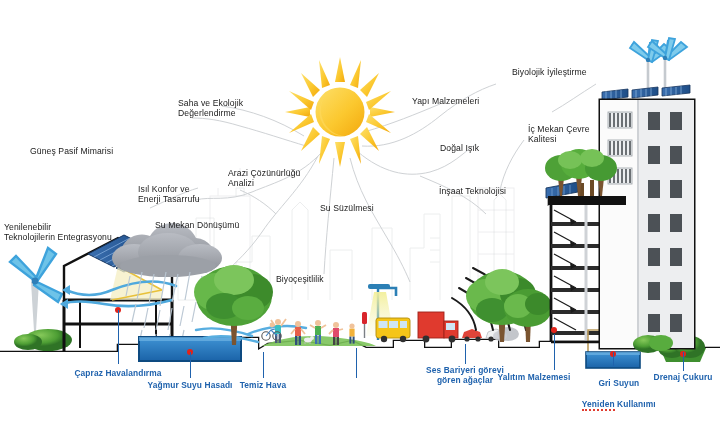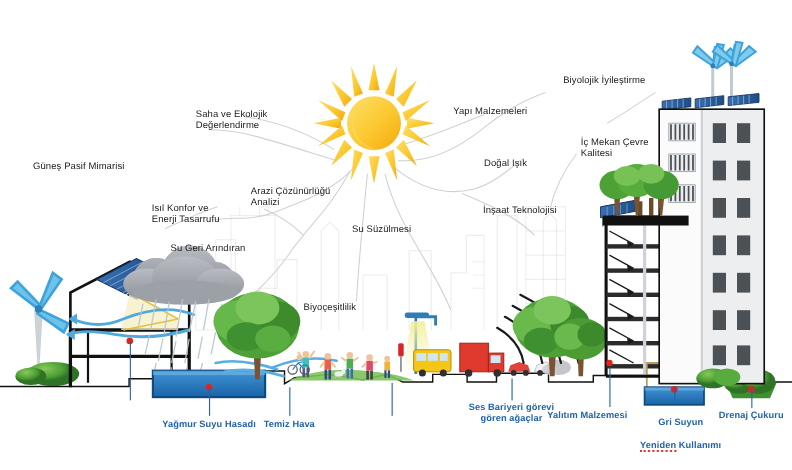--- a/index.html
+++ b/index.html
@@ -485,33 +485,36 @@
 
     <ellipse cx="648" cy="344" rx="15" ry="9" fill="url(#bushGrad)"></ellipse>
     <ellipse cx="661" cy="343" rx="12" ry="8" fill="#58ac3e"></ellipse>
   </svg>
 
   <div class="lbl lbl-top" style="left:30px;top:146px;">Güneş Pasif Mimarisi</div>
   <div class="lbl lbl-top" style="left:178px;top:98px;">Saha ve Ekolojik
 Değerlendirme</div>
   <div class="lbl lbl-top" style="left:138px;top:184px;">Isıl Konfor ve
 Enerji Tasarrufu</div>
-  <div class="lbl lbl-top" style="left:155px;top:220px;">Su Geri Arındıran</div>
+  <div class="lbl lbl-top" style="left:155px;top:220px;">Su Mekan Dönüşümü</div>
+  <div class="lbl lbl-top" style="left:4px;top:222px;">Yenilenebilir
+Teknolojilerin Entegrasyonu</div>
   <div class="lbl lbl-top" style="left:228px;top:168px;">Arazi Çözünürlüğü
 Analizi</div>
   <div class="lbl lbl-top" style="left:320px;top:203px;">Su Süzülmesi</div>
   <div class="lbl lbl-top" style="left:412px;top:96px;">Yapı Malzemeleri</div>
   <div class="lbl lbl-top" style="left:440px;top:143px;">Doğal Işık</div>
   <div class="lbl lbl-top" style="left:395px;top:186px;margin-left:44px;">İnşaat Teknolojisi</div>
   <div class="lbl lbl-top" style="left:512px;top:67px;">Biyolojik İyileştirme</div>
   <div class="lbl lbl-top" style="left:528px;top:124px;">İç Mekan Çevre
 Kalitesi</div>
   <div class="lbl lbl-top" style="left:276px;top:274px;">Biyoçeşitlilik</div>
 
   <div class="leader" style="left:118px;top:310px;height:54px;"></div>
+  <div class="lbl lbl-bottom" style="left:38px;top:368px;width:160px;">Çapraz Havalandırma</div>
 
   <div class="leader" style="left:190px;top:352px;height:26px;"></div>
   <div class="lbl lbl-bottom" style="left:130px;top:380px;width:120px;">Yağmur Suyu Hasadı</div>
 
   <div class="leader" style="left:263px;top:352px;height:26px;"></div>
   <div class="lbl lbl-bottom" style="left:223px;top:380px;width:80px;text-align:center;">Temiz Hava</div>
 
   <div class="leader" style="left:356px;top:348px;height:30px;"></div>
 
   <div class="leader" style="left:465px;top:344px;height:20px;"></div>

